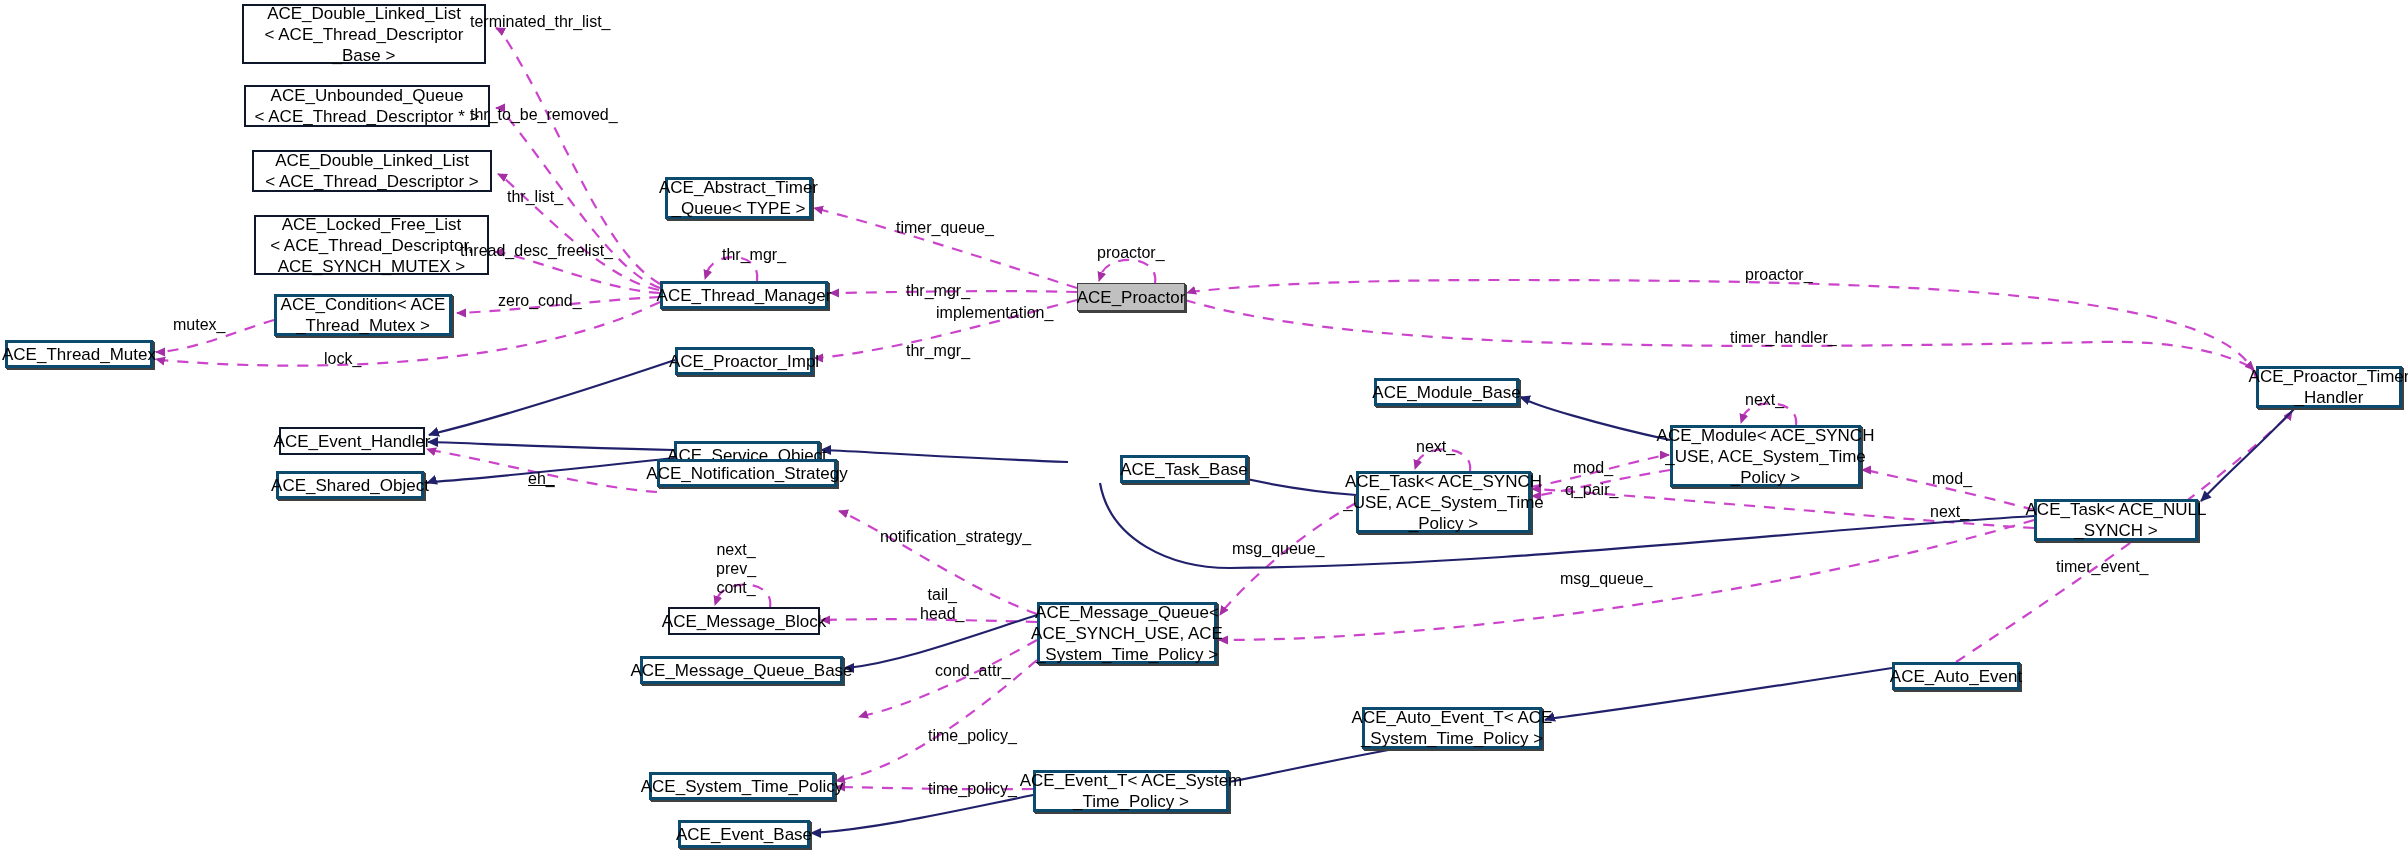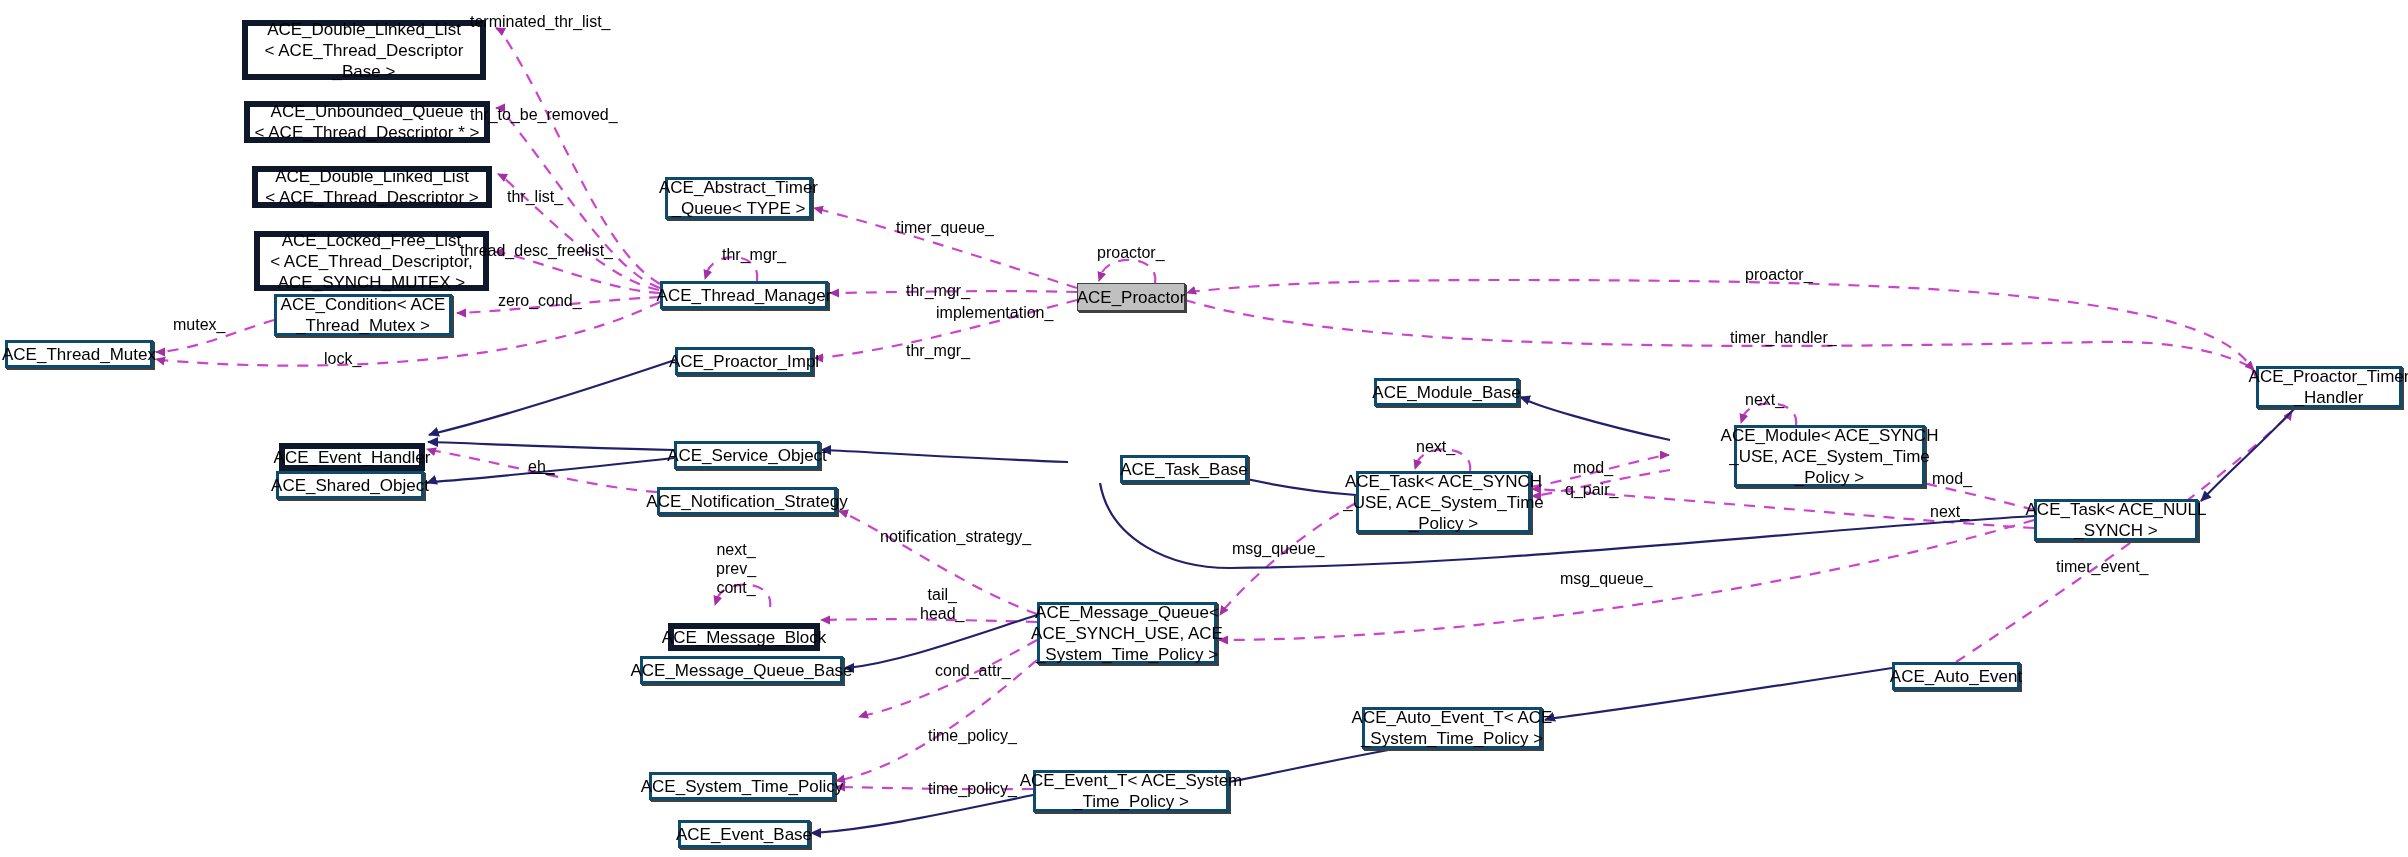--- a/index.html
+++ b/index.html
@@ -20,21 +20,21 @@
     background:#ffffff;
     border:3px solid #0c4a6e;
     box-shadow:1px 1px 0 0 #404040, 2px 2px 0 0 #404040;
     color:#000000;
     font-size:17px;
     line-height:21px;
     white-space:pre;
     padding:3px 6px;
     z-index:5;
   }
-  .node.red{border:6px solid #0f172a;box-shadow:none;margin-top:16px;}
+  .node.red{border:2px solid #0f172a;box-shadow:none;}
   .node.hl{background:#c0c0c0;border:1px solid #404040;box-shadow:1px 1px 0 0 #404040, 2px 2px 0 0 #404040;}
 
   .elabel{
     position:absolute;
     font-size:16px;
     line-height:19px;
     color:#000000;
     white-space:pre;
     z-index:6;
     text-align:center;
@@ -158,27 +158,27 @@
 _Thread_Mutex &gt;</div>
   <div class="node" style="left:5px;top:340px;width:148px;height:28px;">ACE_Thread_Mutex</div>
   <div class="node" style="left:665px;top:177px;width:147px;height:42px;">ACE_Abstract_Timer
 _Queue&lt; TYPE &gt;</div>
   <div class="node" style="left:660px;top:281px;width:168px;height:28px;">ACE_Thread_Manager</div>
   <div class="node" style="left:675px;top:347px;width:138px;height:28px;">ACE_Proactor_Impl</div>
   <div class="node hl" style="left:1077px;top:283px;width:108px;height:28px;">ACE_Proactor</div>
   <div class="node red" style="left:279px;top:427px;width:146px;height:28px;">ACE_Event_Handler</div>
   <div class="node" style="left:276px;top:471px;width:148px;height:28px;">ACE_Shared_Object</div>
   <div class="node" style="left:674px;top:441px;width:146px;height:28px;">ACE_Service_Object</div>
-  <div class="node" style="left:657px;top:487px;width:180px;height:28px;">ACE_Notification_Strategy</div>
+  <div class="node" style="left:657px;top:459px;width:180px;height:28px;">ACE_Notification_Strategy</div>
   <div class="node" style="left:1120px;top:455px;width:128px;height:28px;">ACE_Task_Base</div>
   <div class="node" style="left:1374px;top:378px;width:145px;height:28px;">ACE_Module_Base</div>
   <div class="node" style="left:1356px;top:471px;width:175px;height:62px;">ACE_Task&lt; ACE_SYNCH
 _USE, ACE_System_Time
 _Policy &gt;</div>
-  <div class="node" style="left:1734px;top:425px;width:191px;height:62px;">ACE_Module&lt; ACE_SYNCH
+  <div class="node" style="left:1670px;top:425px;width:191px;height:62px;">ACE_Module&lt; ACE_SYNCH
 _USE, ACE_System_Time
 _Policy &gt;</div>
   <div class="node" style="left:2034px;top:499px;width:164px;height:42px;">ACE_Task&lt; ACE_NULL
 _SYNCH &gt;</div>
   <div class="node" style="left:2256px;top:366px;width:146px;height:42px;">ACE_Proactor_Timer
 _Handler</div>
   <div class="node red" style="left:668px;top:607px;width:152px;height:28px;">ACE_Message_Block</div>
   <div class="node" style="left:640px;top:656px;width:203px;height:28px;">ACE_Message_Queue_Base</div>
   <div class="node" style="left:649px;top:772px;width:186px;height:28px;">ACE_System_Time_Policy</div>
   <div class="node" style="left:678px;top:820px;width:132px;height:28px;">ACE_Event_Base</div>
@@ -199,21 +199,21 @@
   <div class="elabel" style="left:173px;top:315px;">mutex_</div>
   <div class="elabel" style="left:324px;top:349px;">lock_</div>
   <div class="elabel" style="left:722px;top:245px;">thr_mgr_</div>
   <div class="elabel" style="left:896px;top:218px;">timer_queue_</div>
   <div class="elabel" style="left:1097px;top:243px;">proactor_</div>
   <div class="elabel" style="left:906px;top:281px;">thr_mgr_</div>
   <div class="elabel" style="left:936px;top:303px;">implementation_</div>
   <div class="elabel" style="left:906px;top:341px;">thr_mgr_</div>
   <div class="elabel" style="left:1745px;top:265px;">proactor_</div>
   <div class="elabel" style="left:1730px;top:328px;">timer_handler_</div>
-  <div class="elabel" style="left:528px;top:457px;text-decoration:underline;">eh_</div>
+  <div class="elabel" style="left:528px;top:469px;text-decoration:underline;">eh_</div>
   <div class="elabel" style="left:880px;top:527px;">notification_strategy_</div>
   <div class="elabel" style="left:716px;top:540px;">next_
 prev_
 cont_</div>
   <div class="elabel" style="left:920px;top:585px;">tail_
 head_</div>
   <div class="elabel" style="left:935px;top:661px;">cond_attr_</div>
   <div class="elabel" style="left:928px;top:726px;">time_policy_</div>
   <div class="elabel" style="left:928px;top:779px;">time_policy_</div>
   <div class="elabel" style="left:1416px;top:437px;">next_</div>

